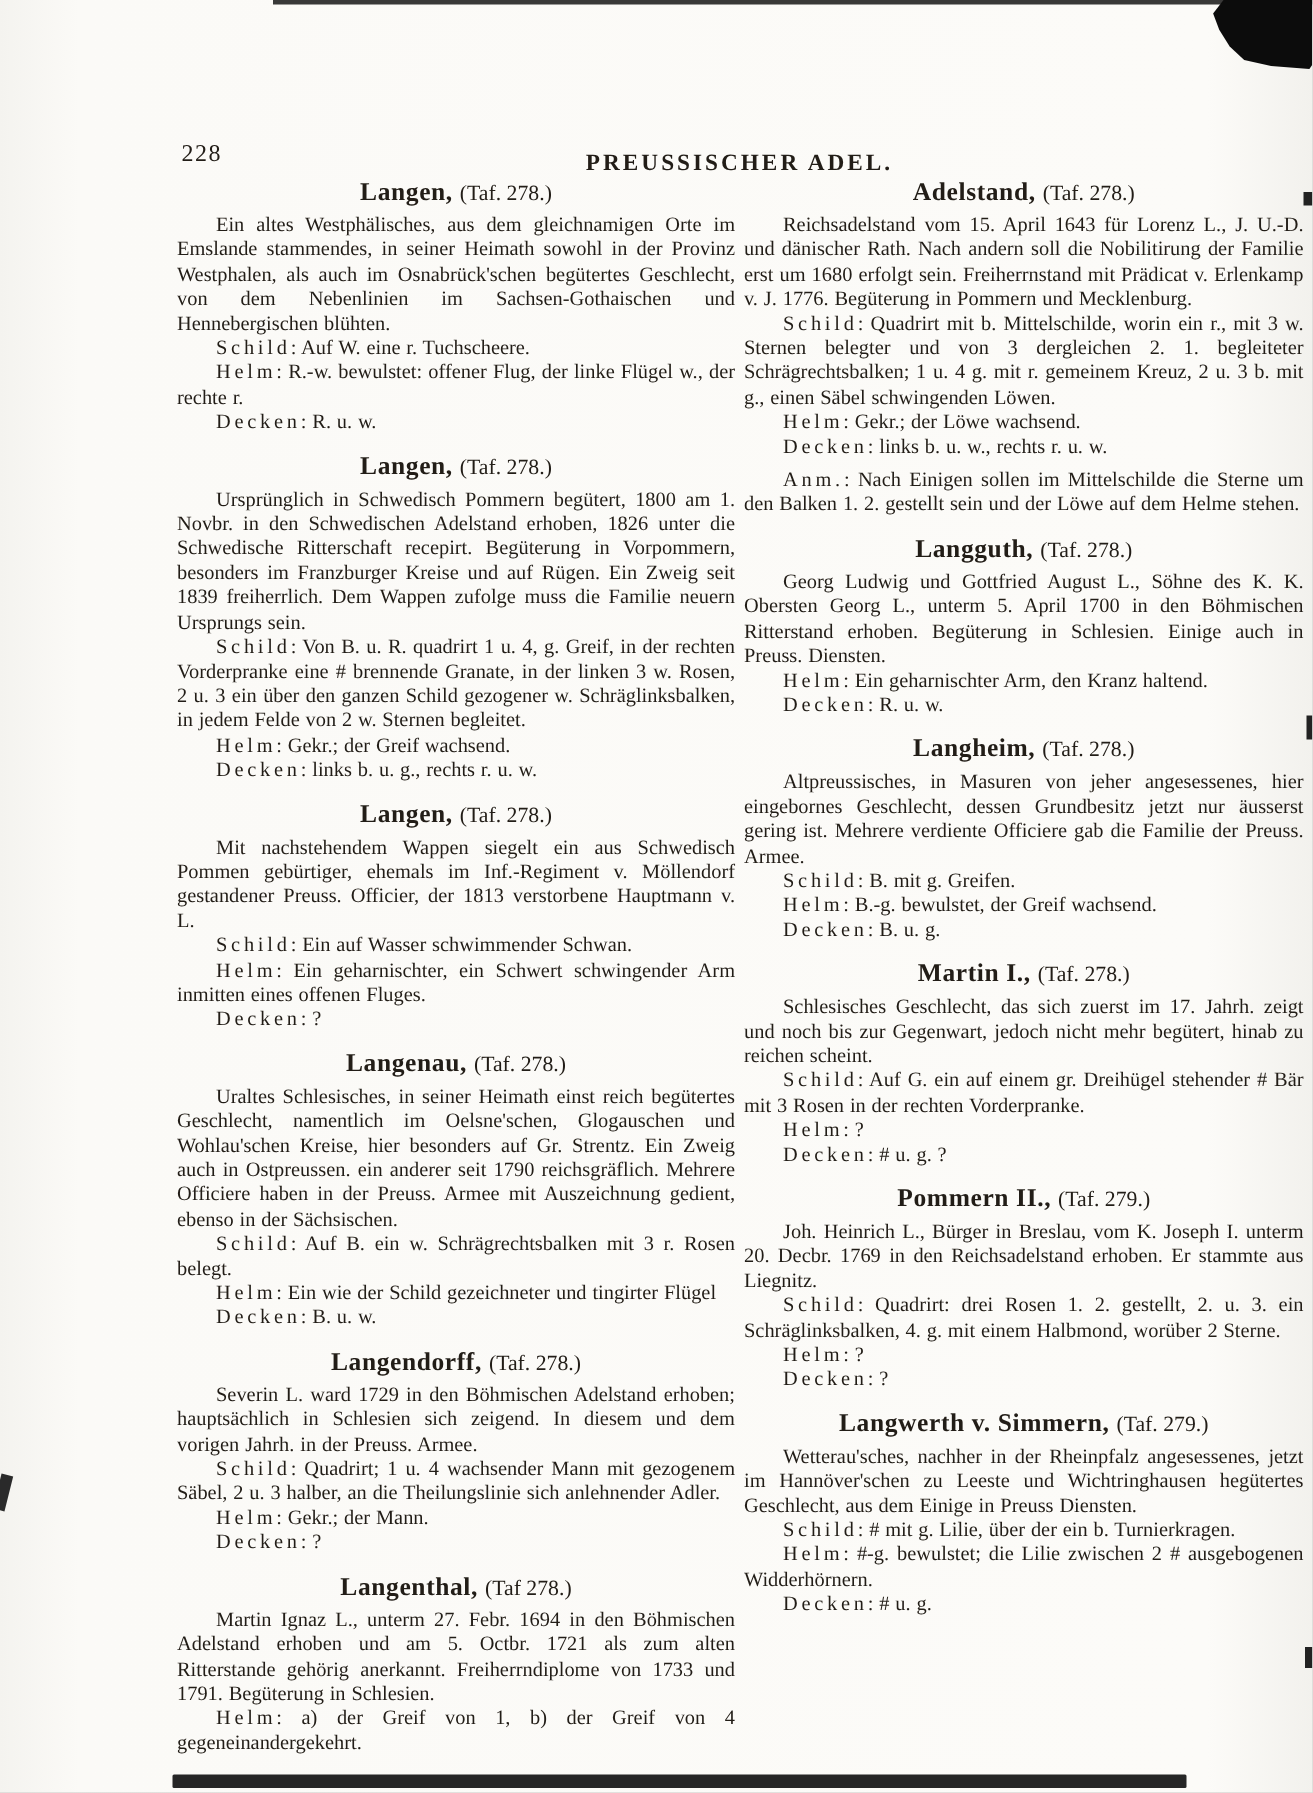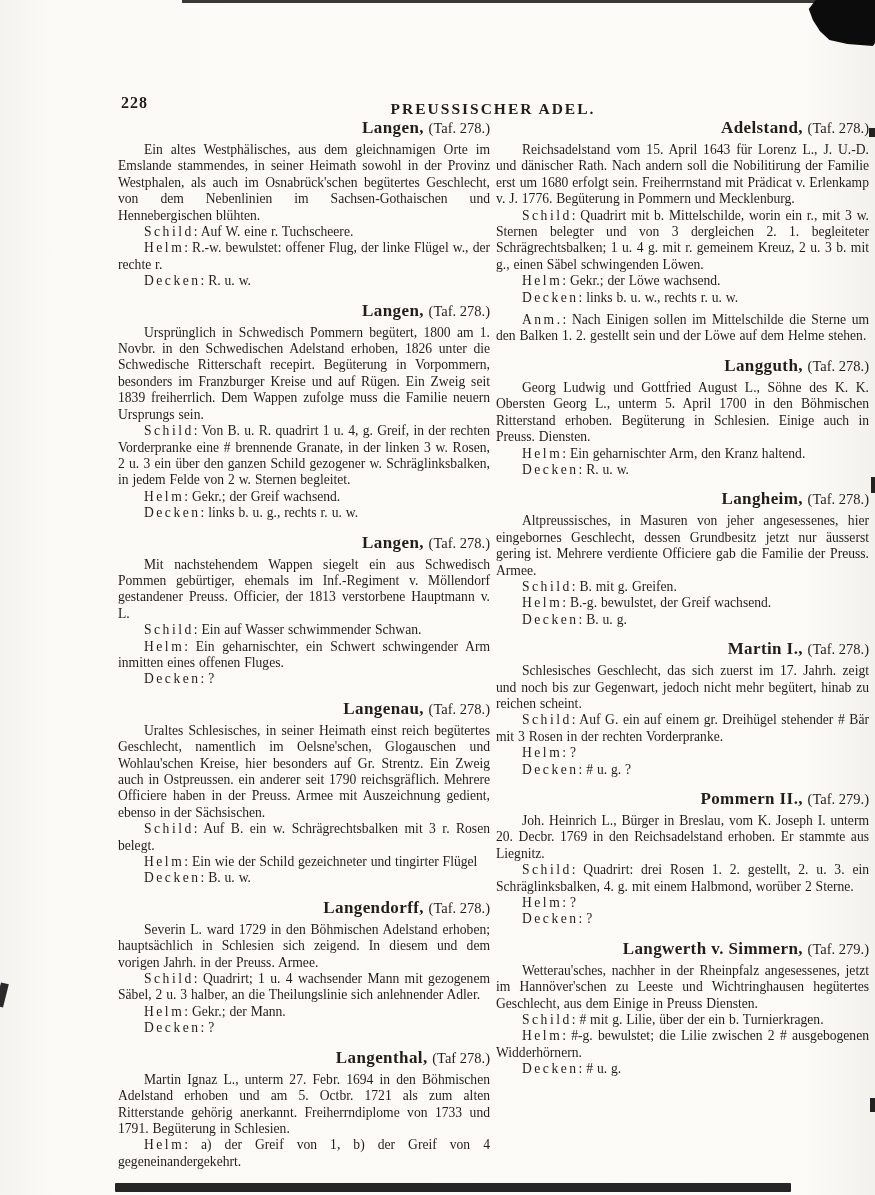--- a/index.html
+++ b/index.html
@@ -2,28 +2,28 @@
 <html><head>
 <meta charset="utf-8">
 <style>
   html,body{margin:0;padding:0;background:#d9d8d5;}
   .page{
     position:relative; width:875px; height:1195px; overflow:hidden;
     background:linear-gradient(90deg,#f4f3ef 0,#fbfaf7 6%,#fcfbf8 92%,#f2f1ed 100%);
     font-family:"Liberation Serif","DejaVu Serif",serif;
     color:#221d17;
   }
-  .pageno{position:absolute;top:94px;left:121px;font-size:16px;font-weight:700;letter-spacing:1px;}
+  .pageno{position:absolute;top:94px;left:121px;font-size:16px;font-weight:400;letter-spacing:1px;}
   .runtitle{position:absolute;top:100px;left:118px;width:750px;text-align:center;
     font-size:15.5px;font-weight:700;letter-spacing:2px;}
   .cols{position:absolute;top:116px;left:118px;width:751px;display:flex;gap:6px;}
   .col{width:372px;}
   .col.right{width:373px;}
   .entry{margin:0;}
-  .entry h3{margin:11px 0 4px;text-align:right;font-size:17px;font-weight:700;letter-spacing:.4px;}
+  .entry h3{margin:11px 0 4px;text-align:center;font-size:17px;font-weight:700;letter-spacing:.4px;}
   .entry:first-child h3{margin-top:2px;}
   .entry h3 .taf{font-weight:400;font-size:14.5px;letter-spacing:0;}
   .entry p{margin:0;font-size:13.6px;line-height:16.4px;text-align:justify;text-indent:26px;
     word-spacing:.5px;}
   .entry p.note{margin-top:6px;}
   .lsp{letter-spacing:2.5px;}
   
   .blob-tr{position:absolute;top:0;left:806px;width:69px;height:50px;background:#0c0c0c;
     clip-path:polygon(14% 0,100% 0,100% 86%,97% 92%,60% 88%,34% 80%,20% 62%,10% 40%,4% 18%);}
   .topline{position:absolute;top:0;left:182px;width:693px;height:3px;background:#161616;opacity:.85;}

